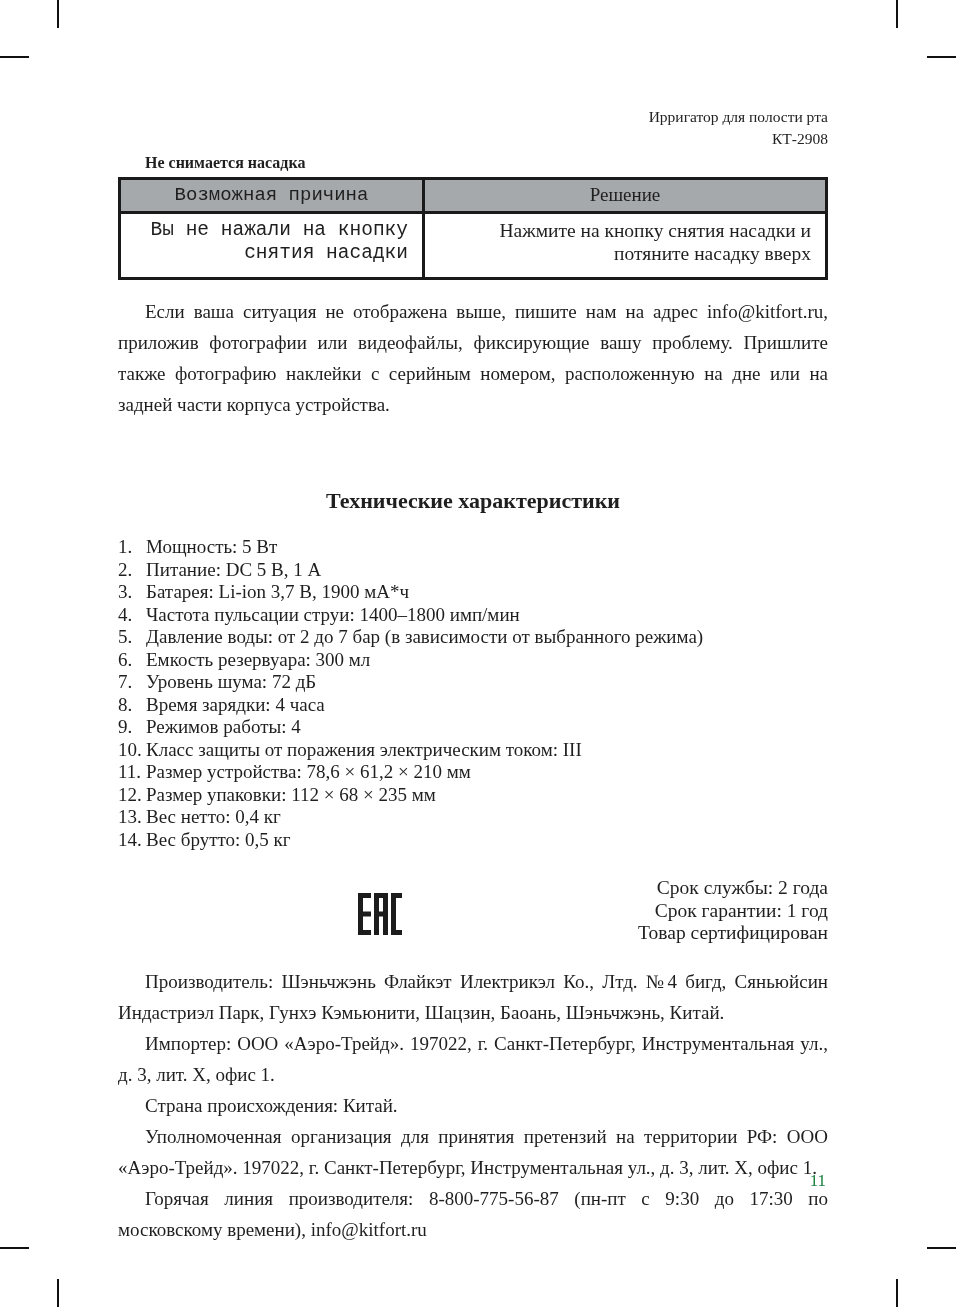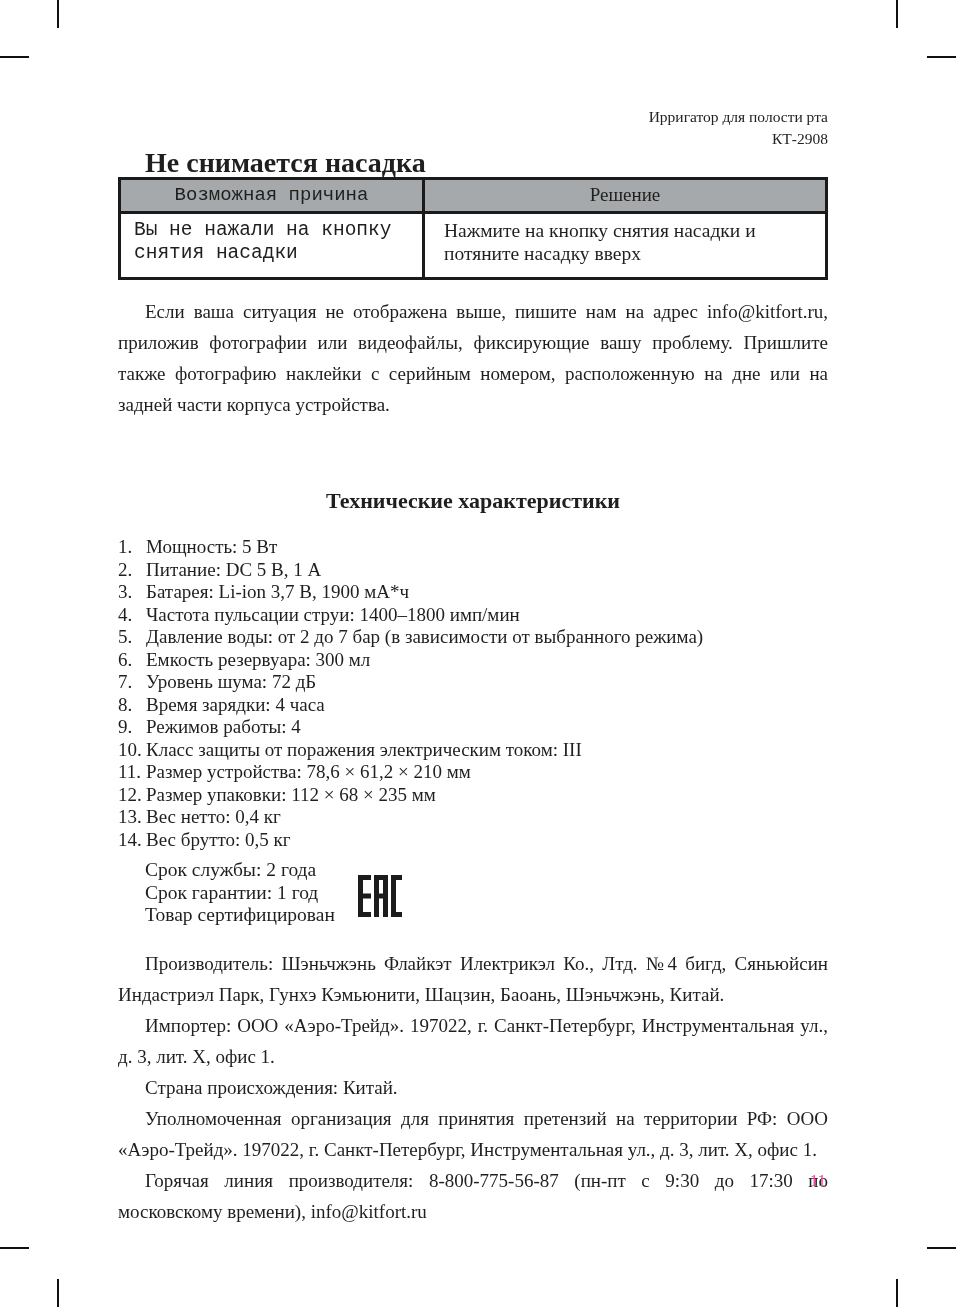--- a/index.html
+++ b/index.html
@@ -20,56 +20,56 @@
   .crop.tr-h { left:927px; top:56px; width:29px; height:2px; }
   .crop.bl-h { left:0; top:1247px; width:29px; height:2px; }
   .crop.bl-v { left:57px; top:1279px; width:2px; height:28px; }
   .crop.br-h { left:927px; top:1247px; width:29px; height:2px; }
   .crop.br-v { left:896px; top:1279px; width:2px; height:28px; }
 
   .content { position:absolute; left:118px; top:0; width:710px; }
 
   .doc-header { margin-top:106px; text-align:right; font-size:15.5px; line-height:22px; color:#222; }
 
-  .sec-heading { font-size:28px; font-weight:bold; line-height:21px; margin:2px 0 4px 27px; }
+  .sec-heading { font-size:16px; font-weight:bold; line-height:21px; margin:2px 0 4px 27px; }
 
   table.trouble { width:100%; border-collapse:collapse; table-layout:fixed; }
   table.trouble th, table.trouble td { border:3px solid #1a1a1a; }
   table.trouble th {
     background:#a6a9ab; font-weight:normal; font-size:19px;
     padding:4px 2px 5px; text-align:center;
   }
   table.trouble th.c1, table.trouble td.c1 { width:43%;font-family:Liberation Mono, monospace; }
   table.trouble td {
     vertical-align:top; font-size:19.5px; line-height:23px;
-    padding:5px 14px 12px 13px; text-align:left;
+    padding:5px 14px 12px 13px; text-align:right;
   }
   table.trouble td.c2 { padding-left:19px; }
 
   .para { font-size:19px; line-height:31px; text-align:justify; text-indent:27px; }
   .contact { margin-top:16px; }
 
   .specs-heading { text-align:center; font-size:22px; font-weight:bold; line-height:26px; margin-top:68px; }
 
   .specs-list { list-style:none; counter-reset:spec; margin:22px 0 0; padding:0; }
   .specs-list li {
     counter-increment:spec; position:relative; padding-left:28px;
     font-size:19px; line-height:22.5px;
   }
   .specs-list li::before { content:counter(spec) "."; position:absolute; left:0; }
 
-  .service-row { position:relative; margin-top:8px; }
+  .service-row { position:relative; margin-top:26px;text-align:right; }
   .service-lines { padding-left:27px; font-size:19.5px; line-height:22.5px; }
   .eac { position:absolute; left:240px; top:16px; }
   .eac svg { display:block; }
 
   .legal { margin-top:21px; }
   .legal p { margin:0; }
 
-  .page-number { position:absolute; right:130px; top:1171px; font-size:17px; color:#ec4899; }
+  .page-number { position:absolute; right:130px; top:1171px; font-size:17px; color:#15803d; }
 </style>
 </head>
 <body>
 
 <div class="page">
 
   <div class="crop tl-v"></div>
   <div class="crop tl-h"></div>
   <div class="crop tr-v"></div>
   <div class="crop tr-h"></div>

